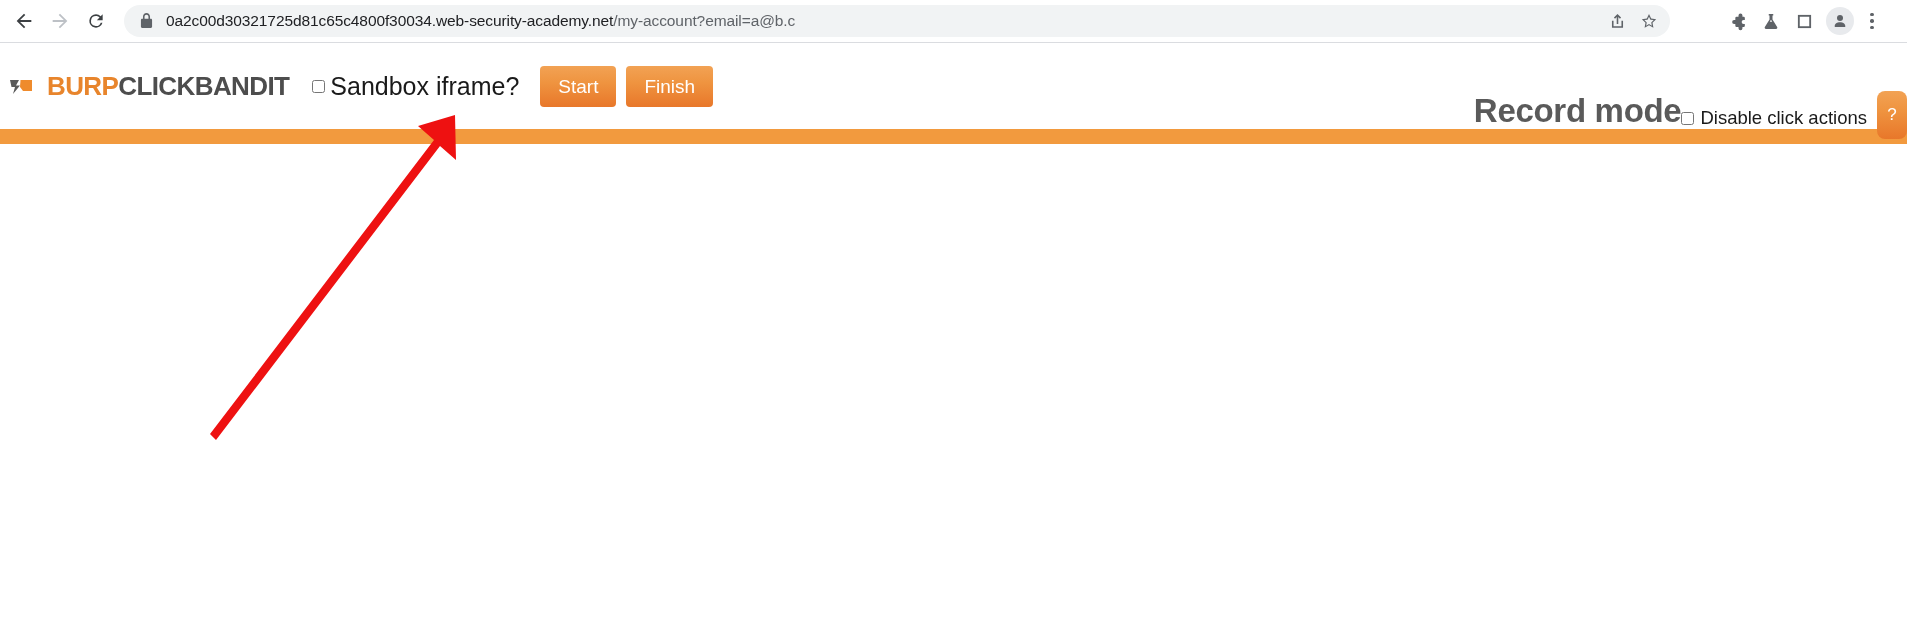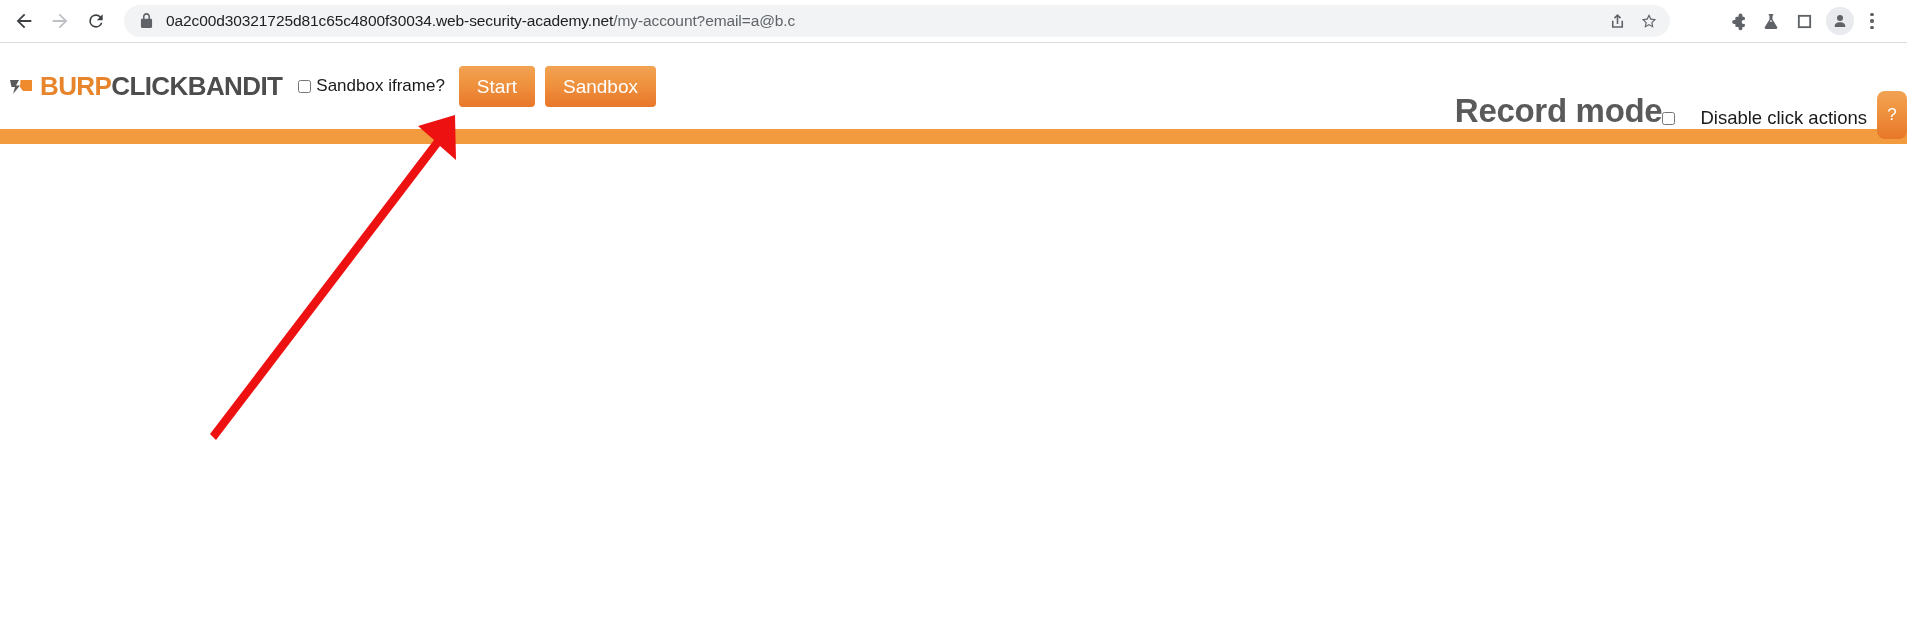--- a/index.html
+++ b/index.html
@@ -93,21 +93,21 @@
     height: 86px;
     background: #ffffff;
   }
   .cb-left {
     position: absolute;
     left: 8px;
     top: 0;
     height: 86px;
     display: flex;
     align-items: center;
-    gap: 0;
+    gap: 7px;
   }
   .burp-logo {
     width: 26px;
     height: 26px;
     position: relative;
     flex: 0 0 auto;
     margin-right: 6px;
   }
   .burp-wordmark {
     font-size: 26px;
@@ -124,21 +124,21 @@
     align-items: center;
     margin-left: 16px;
     white-space: nowrap;
   }
   .cb-checkbox-wrap input[type=checkbox] {
     width: 13px; height: 13px;
     margin: 0 5px 0 0;
     flex: 0 0 auto;
   }
   .cb-checkbox-wrap label {
-    font-size: 17px;
+    font-size: 25px;
     color: #1a1a1a;
     font-family: "Liberation Sans", sans-serif;
   }
 
   .cb-buttons { display: flex; align-items: center; gap: 10px; margin-left: 14px; }
   .cb-btn {
     background: linear-gradient(to bottom, #f2a254 0%, #ef9440 40%, #e8772a 100%);
     border: none;
     border-radius: 4px;
     color: #ffffff;
@@ -166,21 +166,20 @@
     color: #5a5a5a;
     line-height: 1.05;
     letter-spacing: -0.3px;
     white-space: nowrap;
   }
   .disable-row {
     display: flex;
     align-items: center;
     margin-top: 3px;
     white-space: nowrap;
-    gap: 19px;
   }
   .disable-row input[type=checkbox] { width: 13px; height: 13px; margin: 0 6px 0 0; }
   .disable-row label { font-size: 18.5px; color: #1a1a1a; }
 
   .help-btn {
     position: absolute;
     right: 0;
     top: 48px;
     width: 30px;
     height: 48px;
@@ -324,21 +323,21 @@
 
     <span class="burp-wordmark"><span class="w-burp">BURP</span><span class="w-click">CLICKBANDIT</span></span>
 
     <span class="cb-checkbox-wrap">
       <input type="checkbox" id="sandbox-cb" style="">
       <label for="sandbox-cb">Sandbox iframe?</label>
     </span>
 
     <span class="cb-buttons">
       <button class="cb-btn">Start</button>
-      <button class="cb-btn">Sandbox</button>
+      <button class="cb-btn">Finish</button>
     </span>
   </div>
 
   <div class="cb-right">
     <div class="record-mode-title">Record mode</div>
     <div class="disable-row">
       <input type="checkbox" id="disable-cb" style="">
       <label for="disable-cb">Disable click actions</label>
     </div>
   </div>

